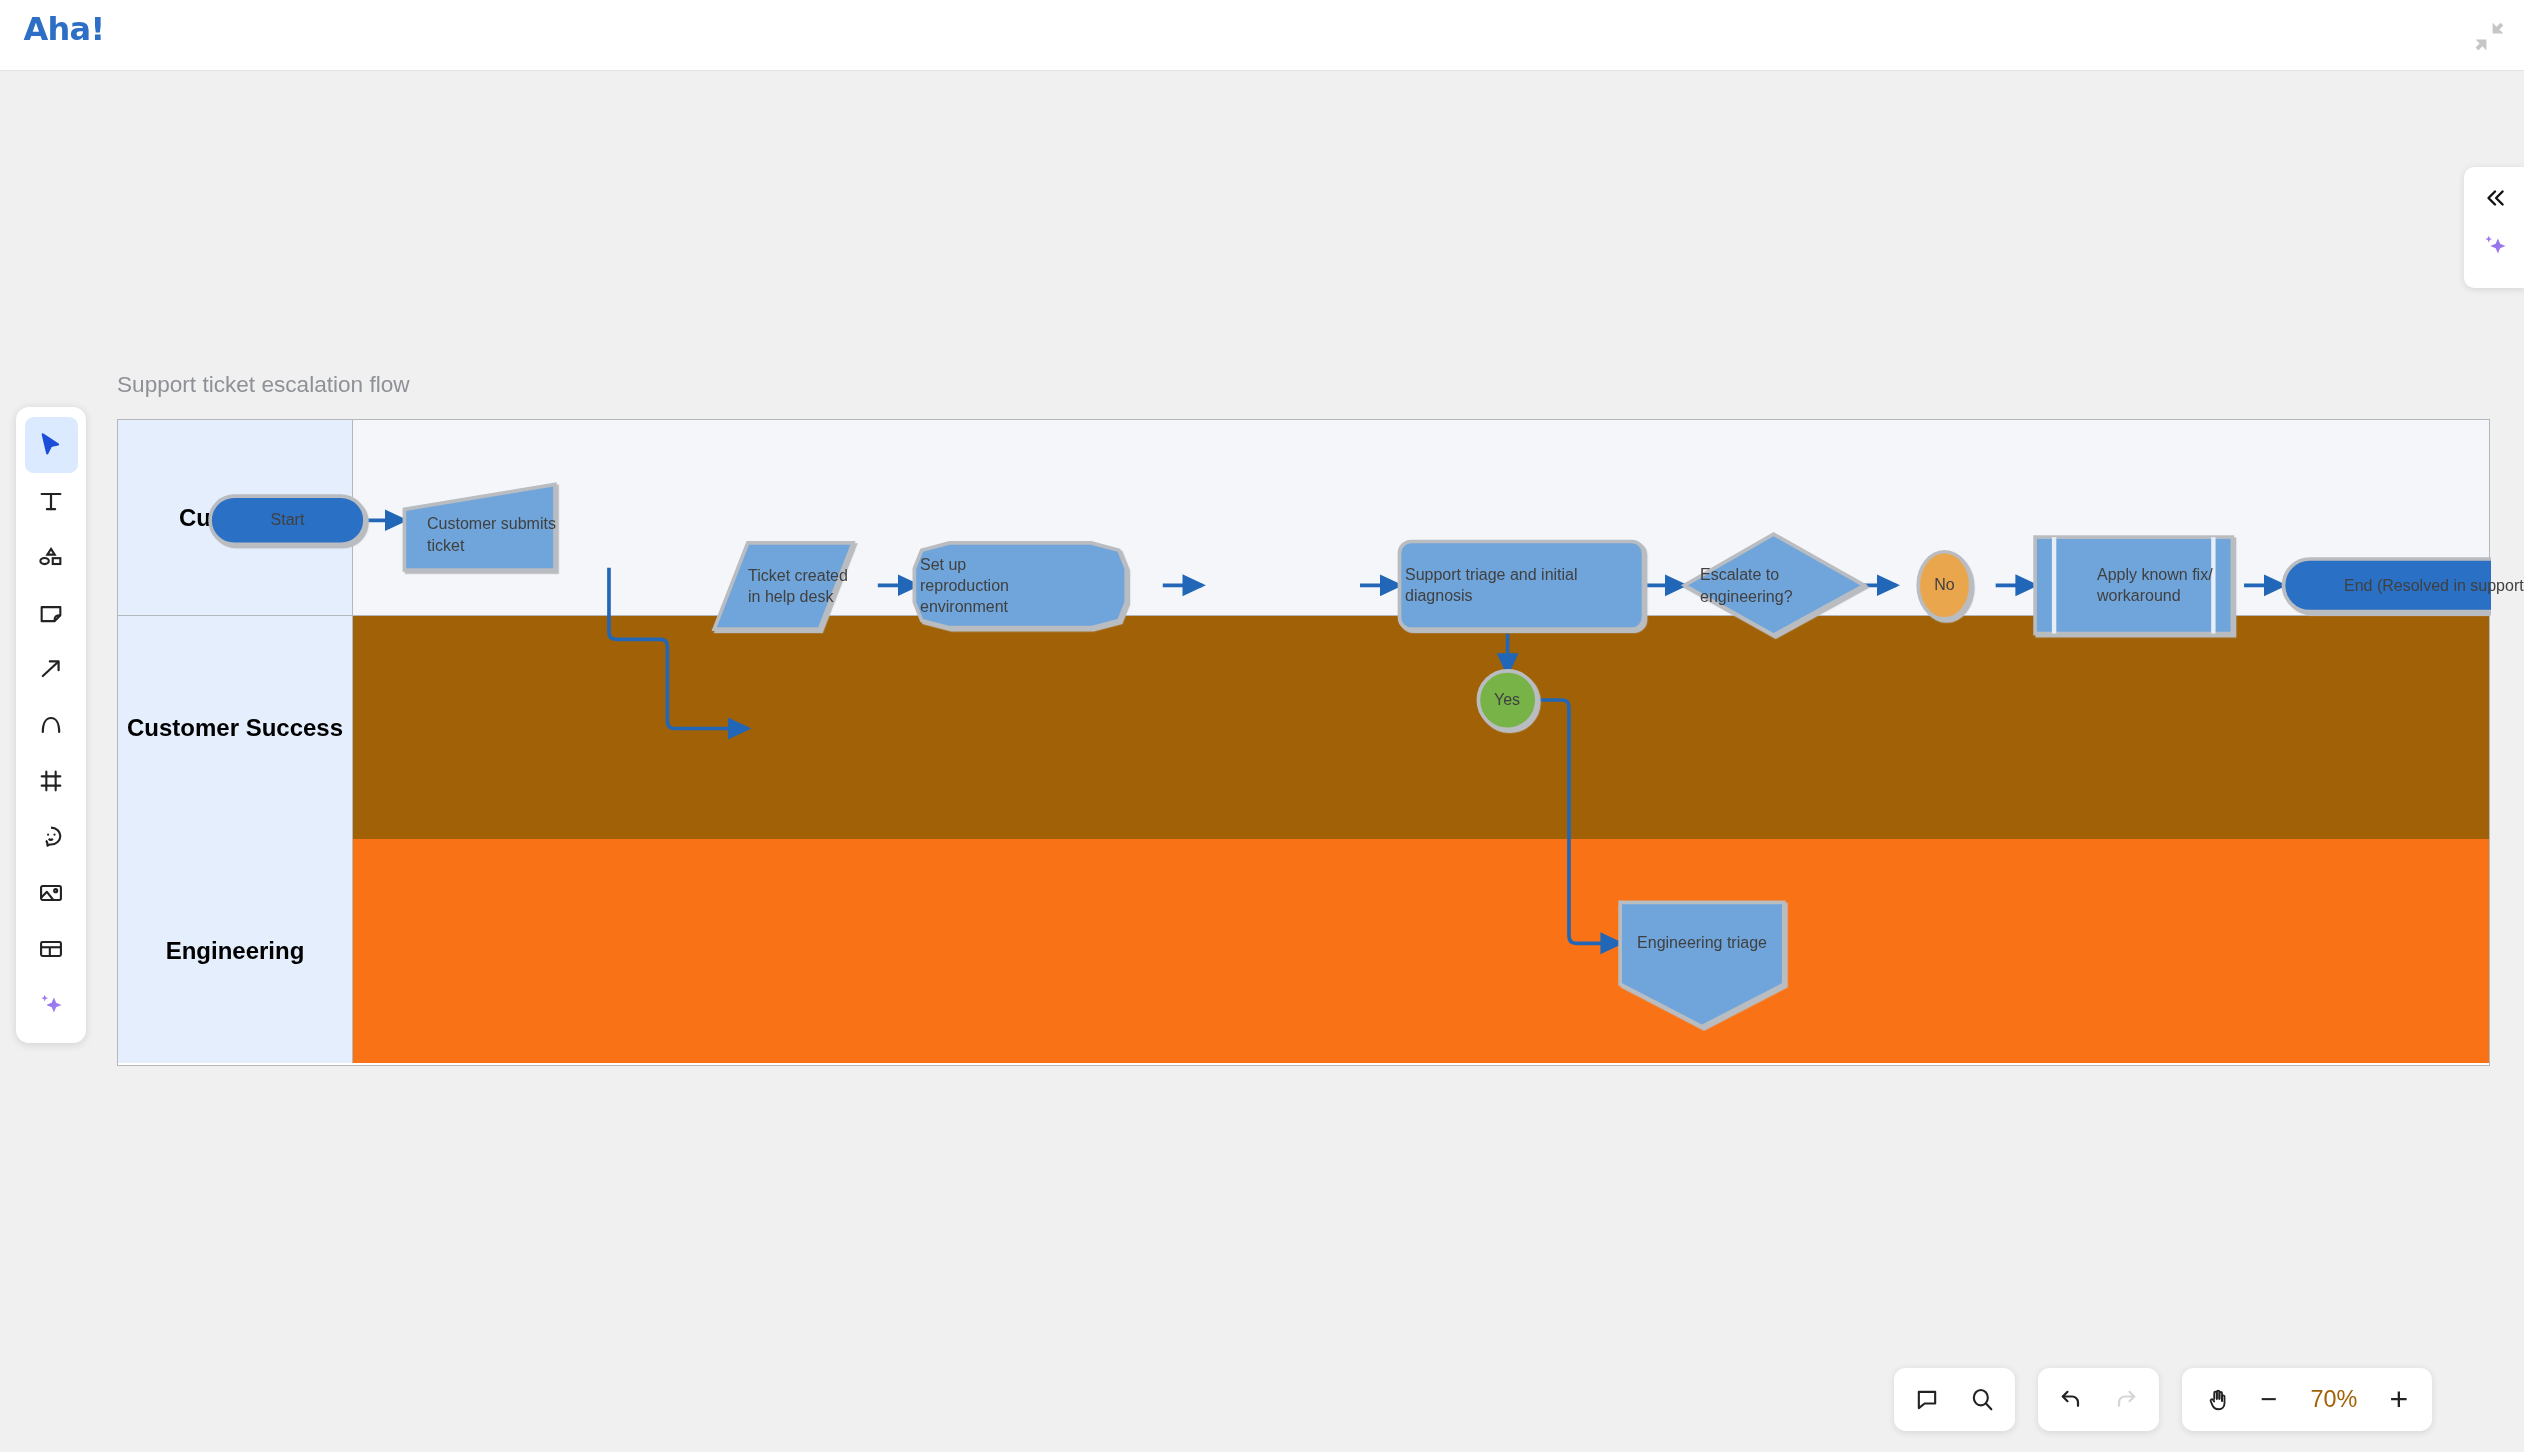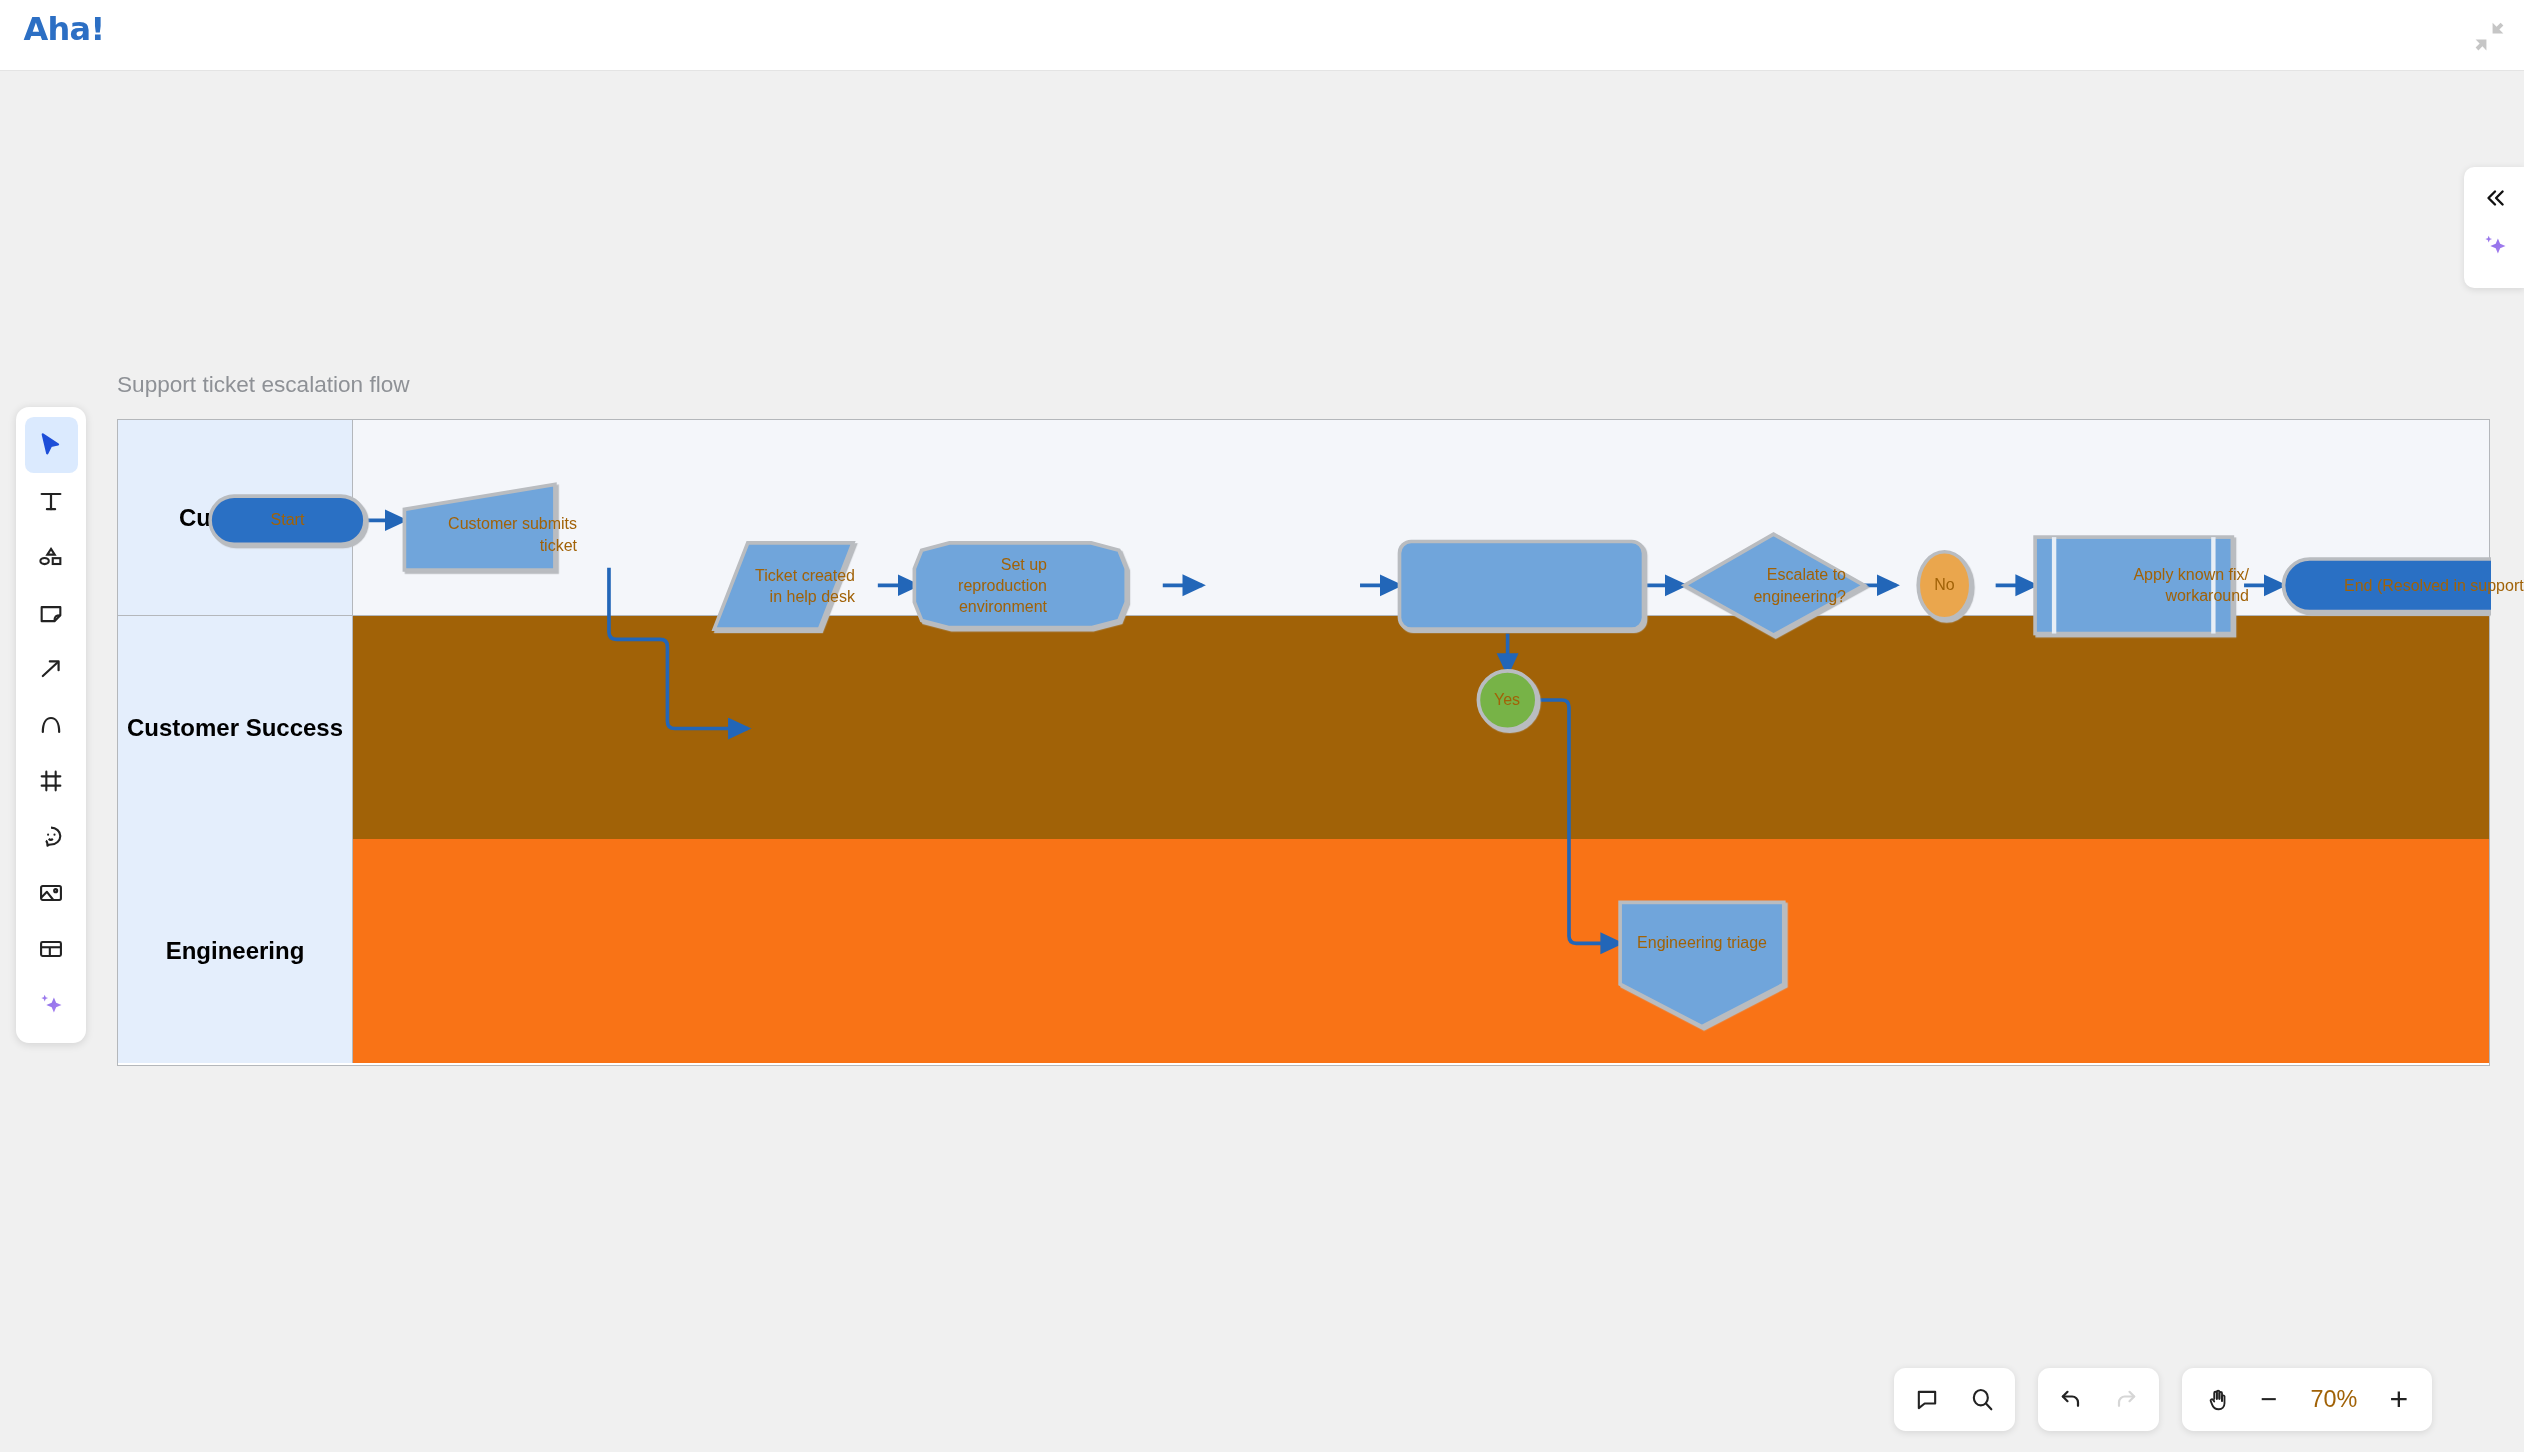--- a/index.html
+++ b/index.html
@@ -66,22 +66,22 @@
     position:absolute;left:0;top:0;width:235px;height:100%;
     background:#e4eefc;border-right:1.5px solid #b4b7bb;box-sizing:border-box;
     display:flex;align-items:center;justify-content:center;
     font-size:24px;font-weight:bold;color:#000;text-align:center;line-height:1.25;
   }
 
   
   #shapes{position:absolute;left:0;top:0;width:2373px;height:647px;}
 
   .node-text{
-    position:absolute;color:#a16207;font-size:16px;line-height:1.32;
-    text-align:right;display:flex;align-items:center;justify-content:center;
+    position:absolute;color:#404040;font-size:16px;line-height:1.32;
+    text-align:left;display:flex;align-items:center;justify-content:center;
     pointer-events:none;
   }
 </style>
 </head>
 <body>
 
 <div id="header">
   <div id="logo">Aha!</div>
   <div id="collapse-screen">
     <svg width="39" height="37" viewBox="0 0 24 24" fill="#c6c6c6">
@@ -280,20 +280,21 @@
 
     <g>
       <polygon points="2056,660 2280,660 2280,772 2168,830 2056,772" fill="#6fa5db" stroke="#b9bcc0" stroke-width="5" filter="url(#sh)"></polygon>
     </g>
   </svg>
 
   <div class="node-text" style="left:92px;top:76px;width:155px;height:48px;">Start</div>
   <div class="node-text" style="left:286px;top:80px;width:150px;height:69px;margin-left:23px;">Customer submits ticket</div>
   <div class="node-text" style="left:630px;top:123px;width:107px;height:86px;">Ticket created in help desk</div>
   <div class="node-text" style="left:802px;top:123px;width:127px;height:85px;">Set up reproduction environment</div>
+  <div class="node-text" style="left:1287px;top:121px;width:232px;height:88px;">Support triage and initial diagnosis</div>
   <div class="node-text" style="left:1582px;top:129px;width:146px;height:73px;">Escalate to engineering?</div>
   <div class="node-text" style="left:1800px;top:146px;width:53px;height:38px;">No</div>
   <div class="node-text" style="left:1940px;top:117px;width:152px;height:96px;padding-left:39px;">Apply known fix/ workaround</div>
   <div class="node-text" style="left:2165px;top:139px;width:307px;height:53px;">End (Resolved in support)</div>
   <div class="node-text" style="left:1360px;top:261px;width:58px;height:38px;">Yes</div>
   <div class="node-text" style="left:1502px;top:482px;width:164px;height:82px;">Engineering triage</div>
 </div>
 
 <div style="position:absolute;left:1894px;top:1368px;display:flex;gap:23.4px;align-items:center;">
 

